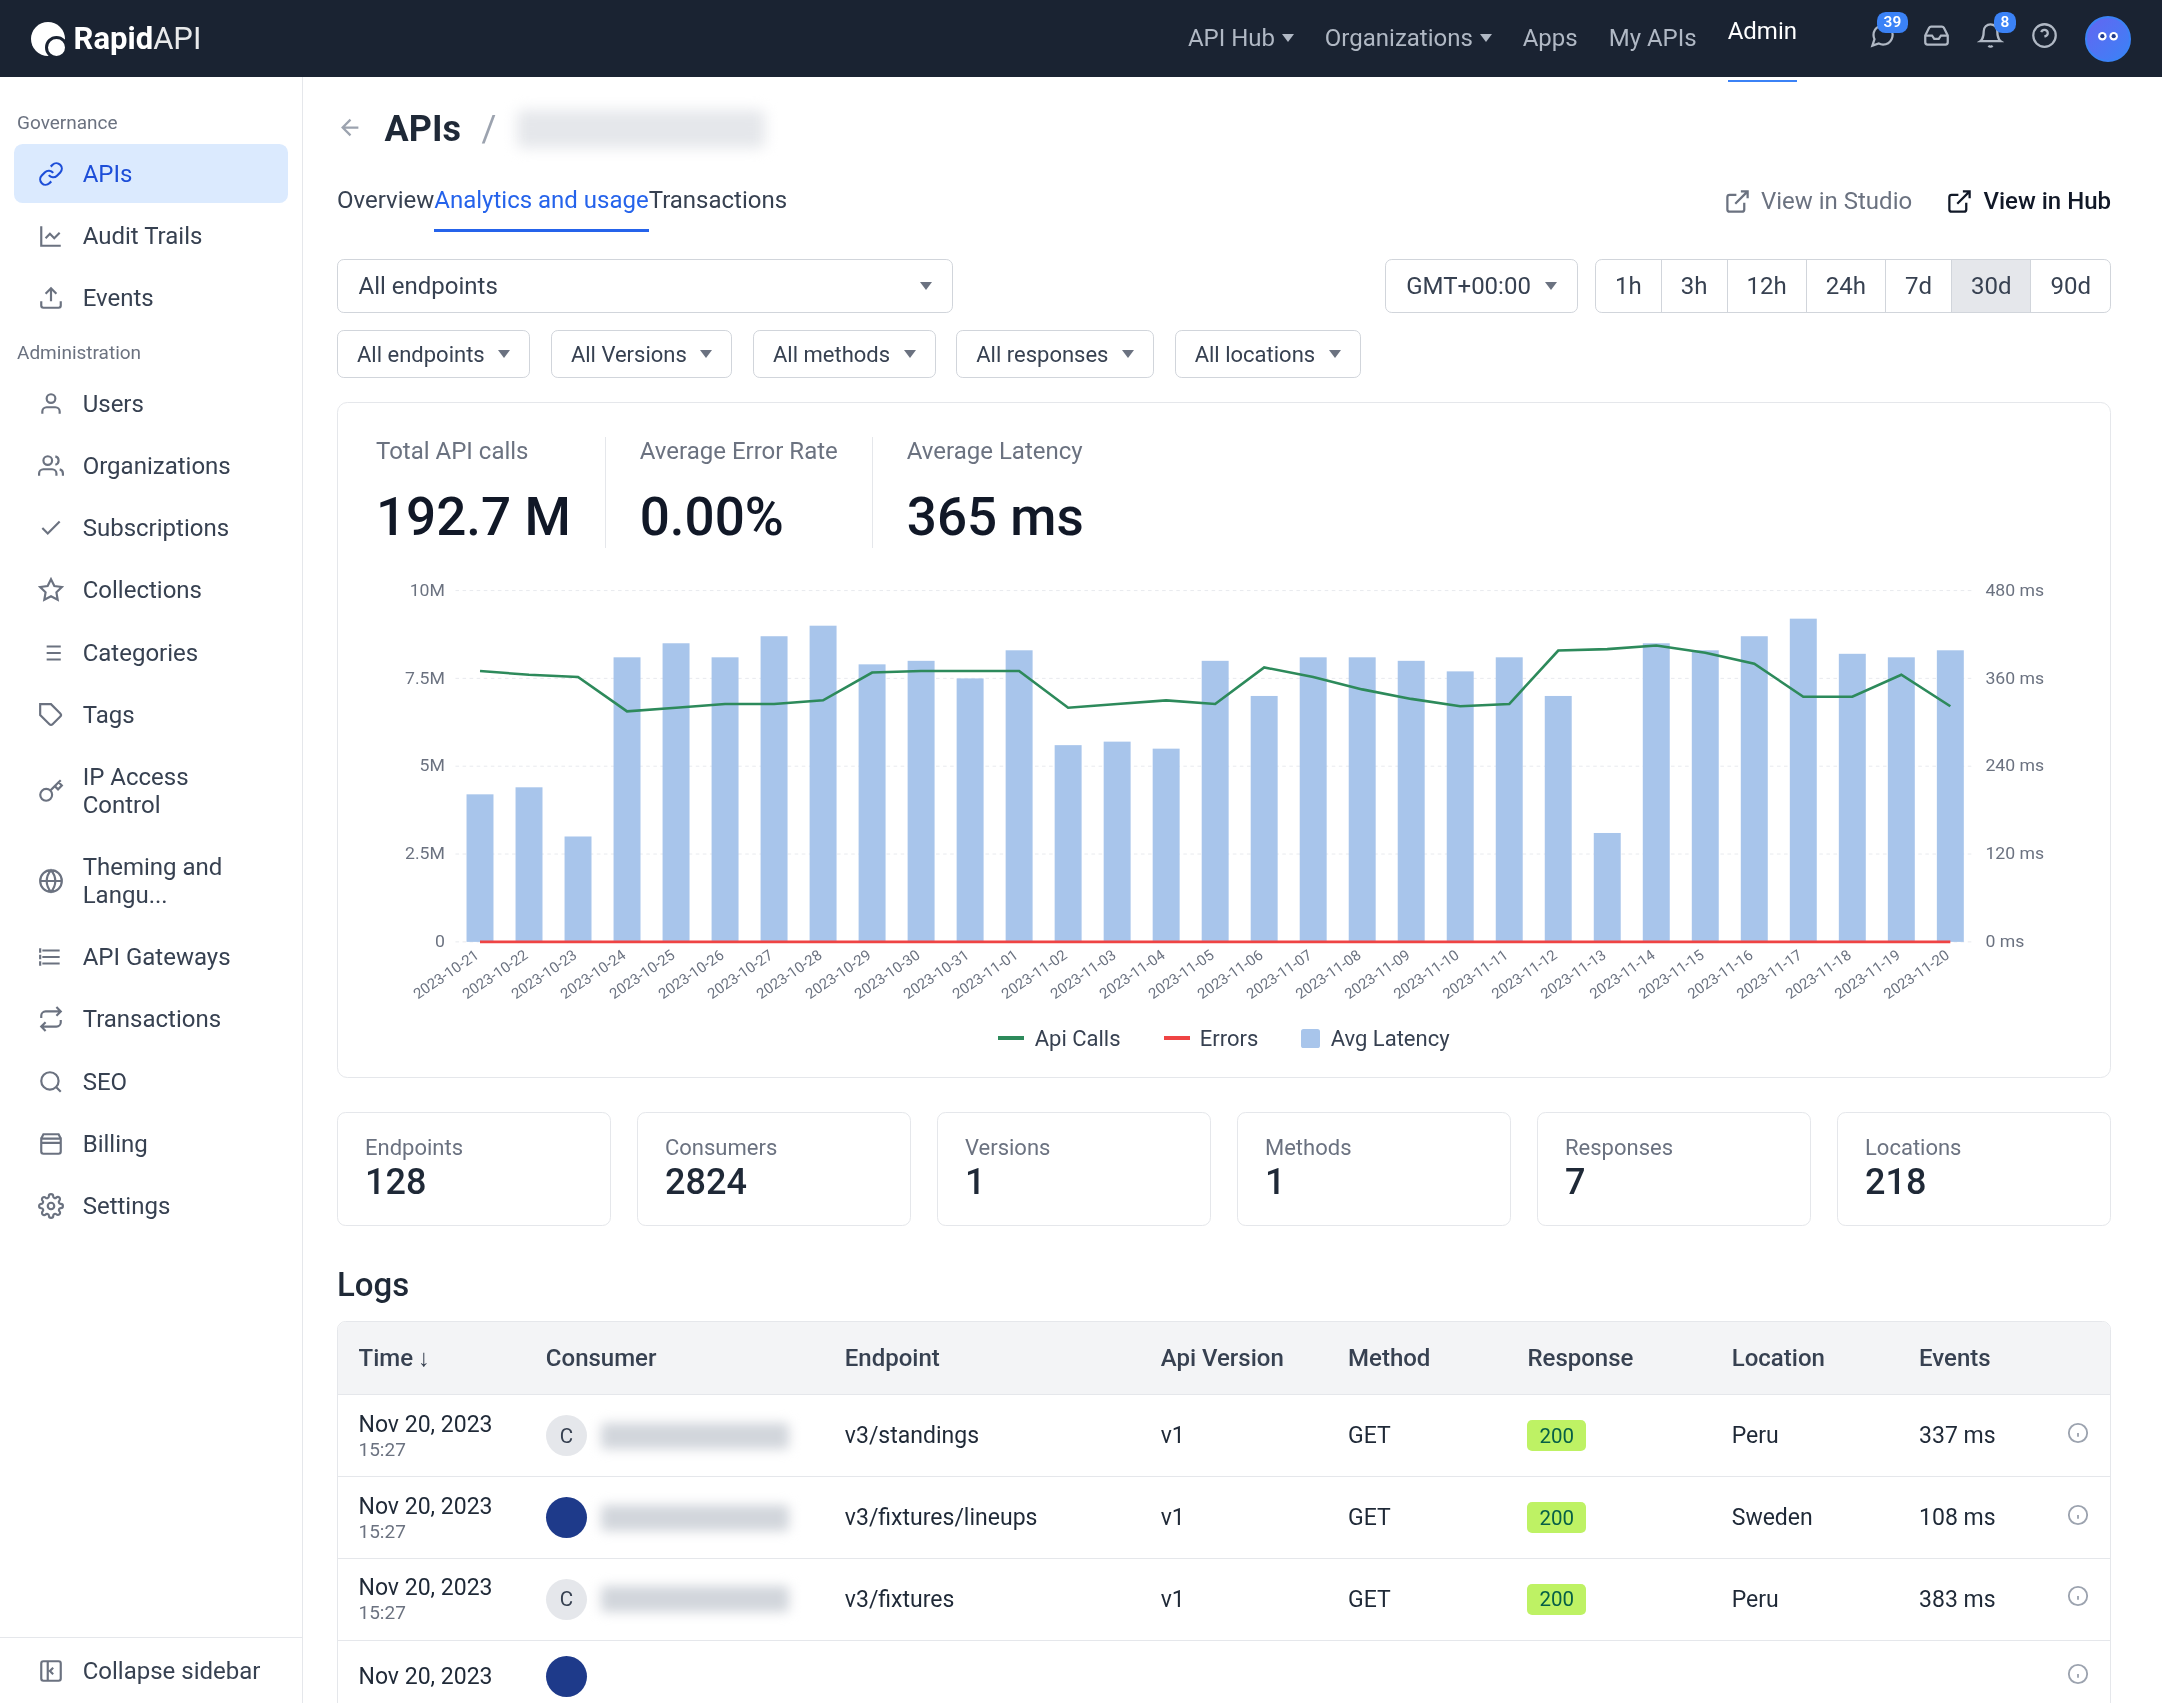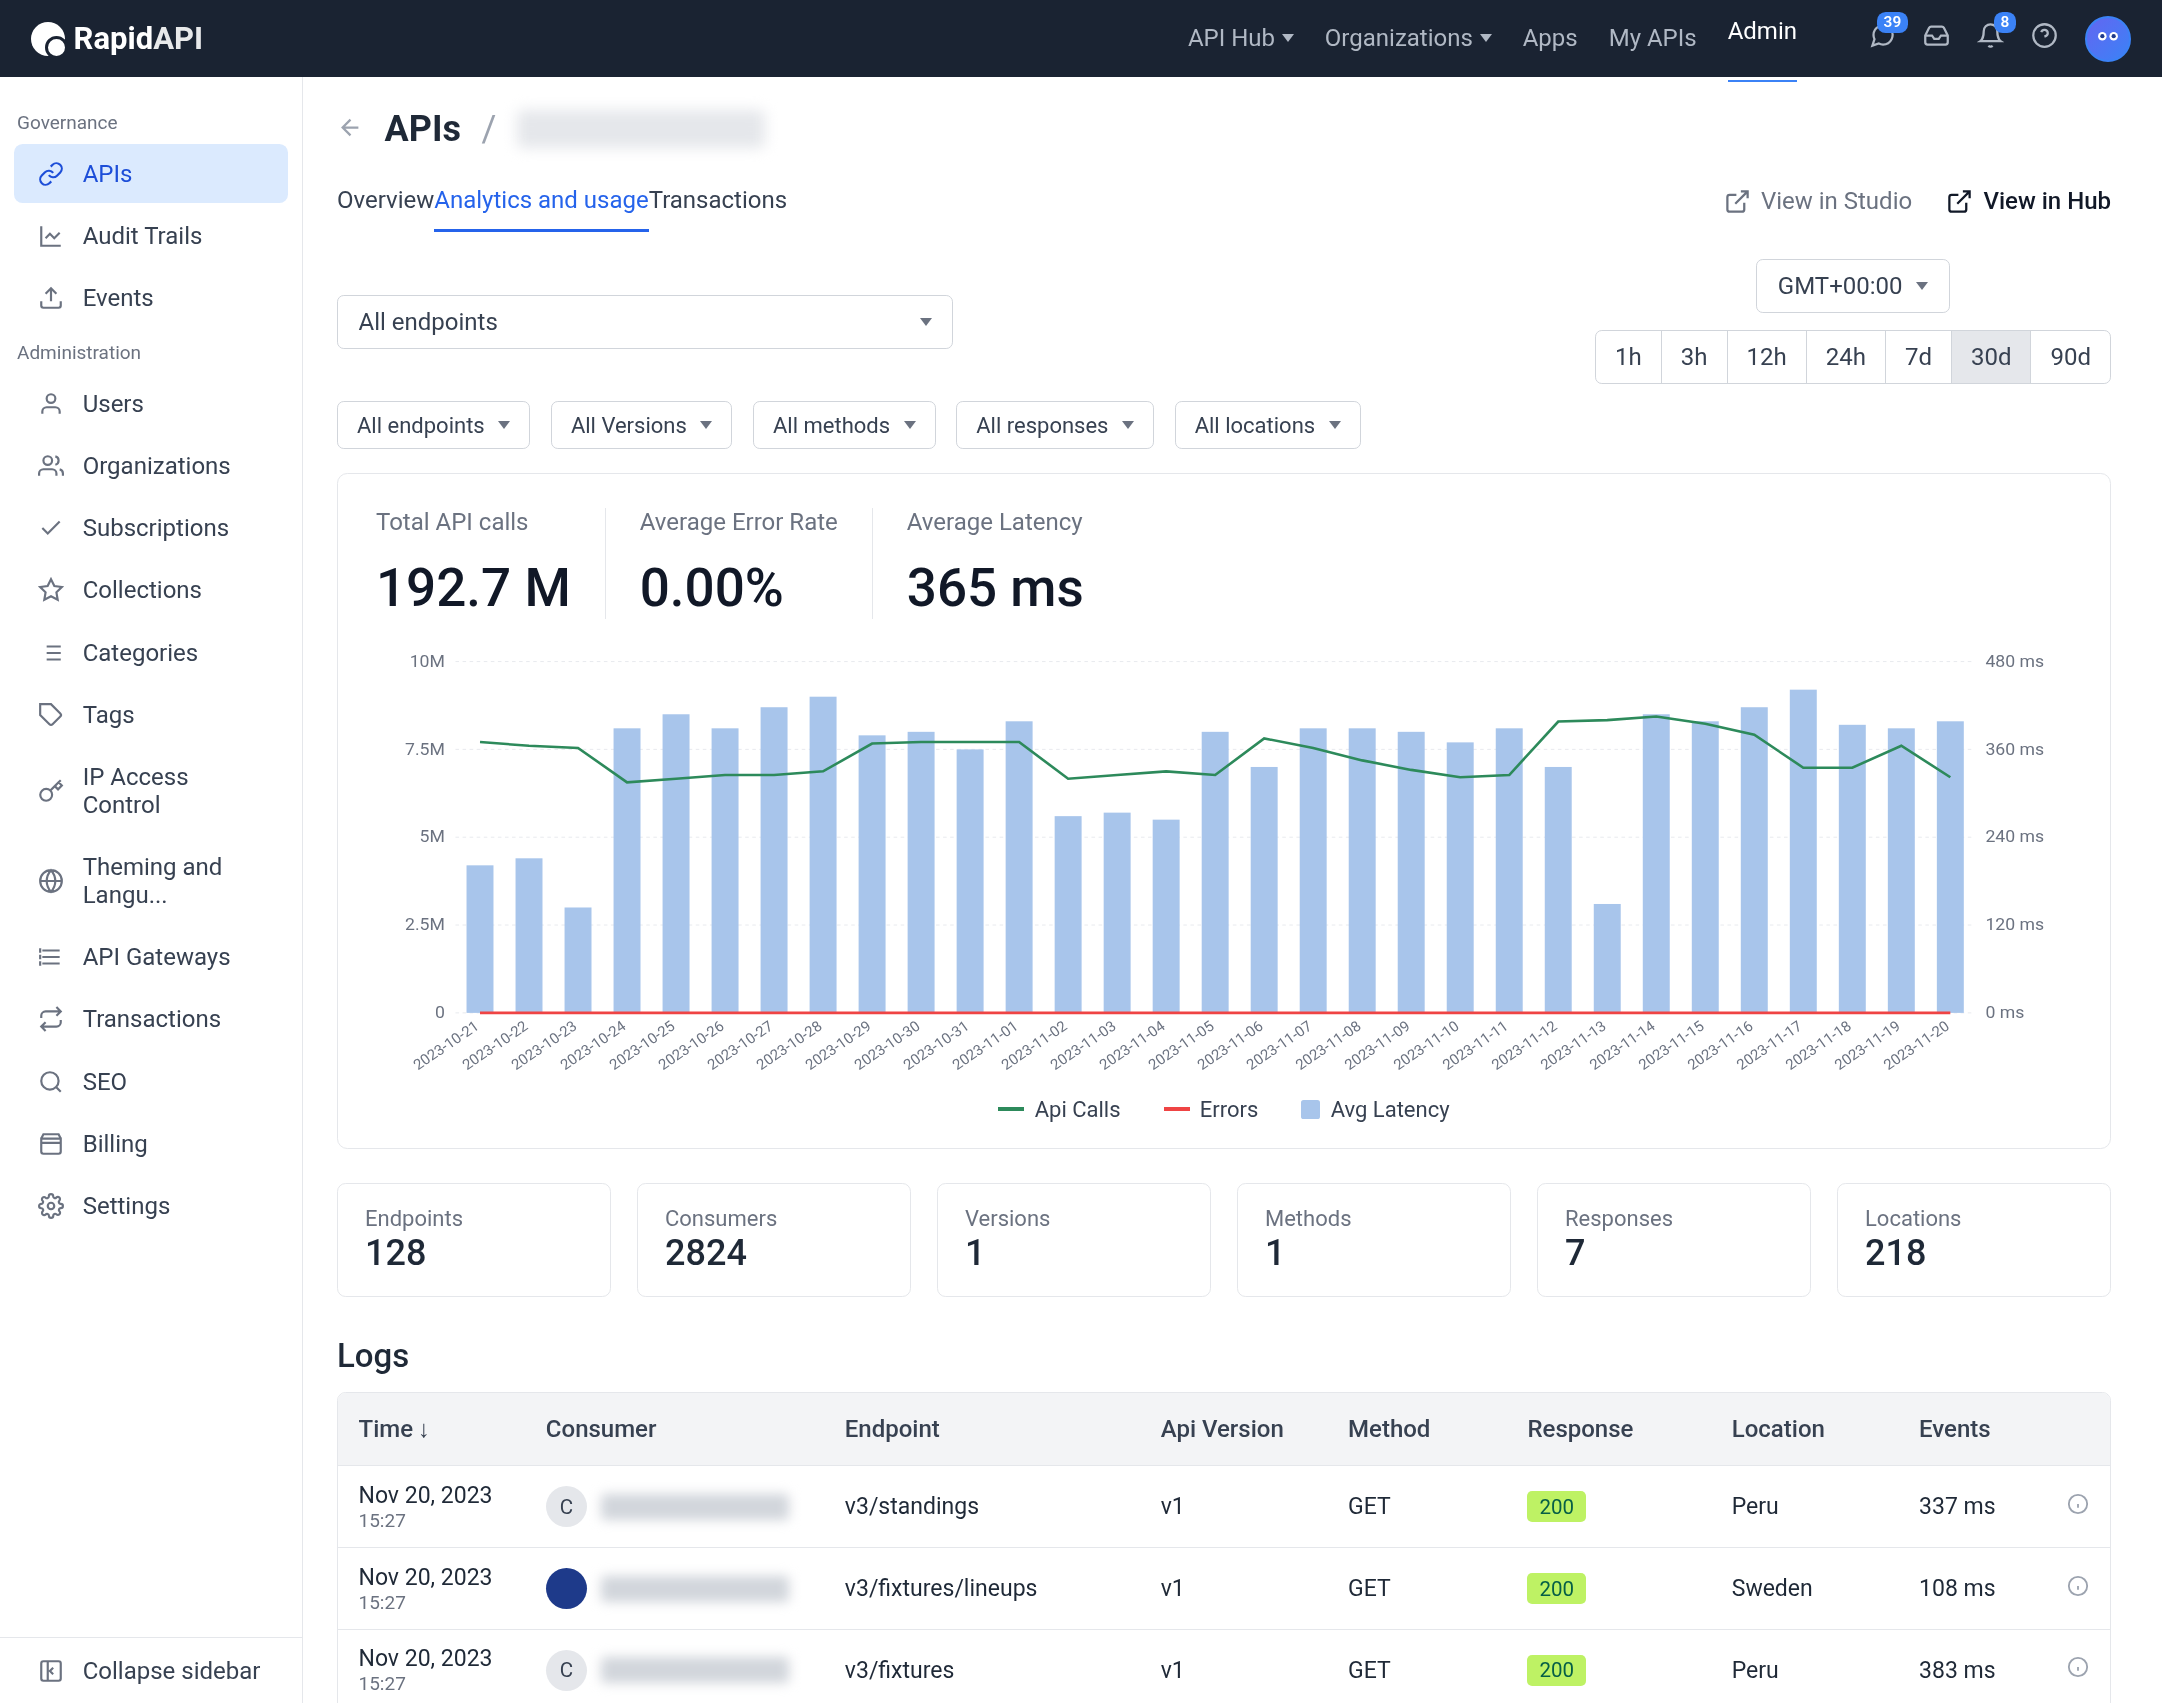--- a/index.html
+++ b/index.html
@@ -2,21 +2,21 @@
 <html style="font-size:13.7px"><head>
 <meta charset="utf-8">
 <style>
 * { box-sizing: border-box; margin: 0; padding: 0; }
 body { font-family: -apple-system, BlinkMacSystemFont, "Segoe UI", Roboto, sans-serif; font-size: 24px; color: #1f2937; background: #fff; }
 .header { background: #1a2332; height: 77px; display: flex; align-items: center; padding: 0 31px; justify-content: space-between; }
 .logo { display: flex; align-items: center; gap: 8.6px; color: #fff; font-size: 31px; font-weight: 600; }
 .logo-mark { width: 34px; height: 34px; background: #fff; border-radius: 50%; position: relative; }
 .logo-mark::after { content: ""; position: absolute; right: -3.4px; bottom: -3.4px; width: 17px; height: 17px; background: #fff; border-radius: 50%; border: 3.4px solid #1a2332; }
 .logo .bold { font-weight: 700; }
-.logo .light { font-weight: 700; opacity: 0.9; }
+.logo .light { font-weight: 400; opacity: 0.9; }
 .nav { display: flex; align-items: center; gap: 38px; }
 .nav-item { color: #b0b8c4; font-size: 24px; cursor: pointer; display: flex; align-items: center; gap: 6.8px; }
 .nav-item.active { color: #fff; border-bottom: 2.6px solid #3b82f6; padding-bottom: 35px; margin-bottom: -21.4px; }
 .nav-icons { display: flex; align-items: center; gap: 27px; margin-left: 34px; }
 .icon-btn { position: relative; color: #b0b8c4; cursor: pointer; }
 .badge { position: absolute; top: -10.3px; right: -12px; background: #3b82f6; color: #fff; font-size: 15.4px; padding: 1.7px 6.8px; border-radius: 8.6px; font-weight: 600; }
 .avatar { width: 46px; height: 46px; border-radius: 50%; background: linear-gradient(135deg, #6366f1, #3b82f6); border: 2.6px solid #3b82f6; display:flex; align-items:center; justify-content:center; }
 .layout { display: flex; height: calc(1704px - 77px); }
 .sidebar { width: 303px; border-right: 0.9px solid #e5e7eb; display: flex; flex-direction: column; padding-top: 24px; }
 .side-section-title { font-size: 19px; color: #6b7280; padding: 10.3px 17px 6.8px; }
@@ -33,21 +33,21 @@
 .tabs-row { display: flex; justify-content: space-between; align-items: center; border-bottom: none; margin-bottom: 27px; }
 .tabs { display: flex; }
 .tab { padding: 15.4px 0; font-size: 24px; color: #374151; cursor: pointer; border-bottom: 3.4px solid transparent; }
 .tab.active { color: #2563eb; border-bottom-color: #2563eb; }
 .view-links { display: flex; gap: 34px; align-items: center; }
 .view-link { display: flex; align-items: center; gap: 10.3px; color: #6b7280; font-size: 24px; cursor: pointer; }
 .view-link.primary { color: #111827; font-weight: 500; }
 .filters-row1 { display: flex; justify-content: space-between; align-items: center; margin-bottom: 17px; gap: 17px; }
 .dropdown { border: 0.9px solid #d1d5db; border-radius: 6.8px; padding: 12px 20.5px; font-size: 24px; color: #374151; display: flex; align-items: center; justify-content: space-between; gap: 13.7px; cursor: pointer; background: #fff; }
 .dropdown.wide { width: 616px; }
-.tz-range { display: flex; align-items: center; gap: 17px; flex-direction: column; }
+.tz-range { display: flex; align-items: center; gap: 17px; }
 .range-group { display: flex; border: 0.9px solid #d1d5db; border-radius: 6.8px; overflow: hidden; }
 .range-btn { padding: 12px 19px; font-size: 24px; color: #374151; cursor: pointer; border-right: 0.9px solid #d1d5db; }
 .range-btn:last-child { border-right: none; }
 .range-btn.active { background: #e5e7eb; }
 .filters-row2 { display: flex; gap: 20.5px; margin-bottom: 24px; }
 .filters-row2 .dropdown { padding: 10.3px 19px; font-size: 22px; }
 .panel { border: 0.9px solid #e5e7eb; border-radius: 10.3px; padding: 34px 38px 26px; margin-bottom: 34px; }
 .metrics { display: flex; gap: 0; margin-bottom: 34px; }
 .metric { padding: 0 34px; border-right: 0.9px solid #e5e7eb; }
 .metric:first-child { padding-left: 0; }

